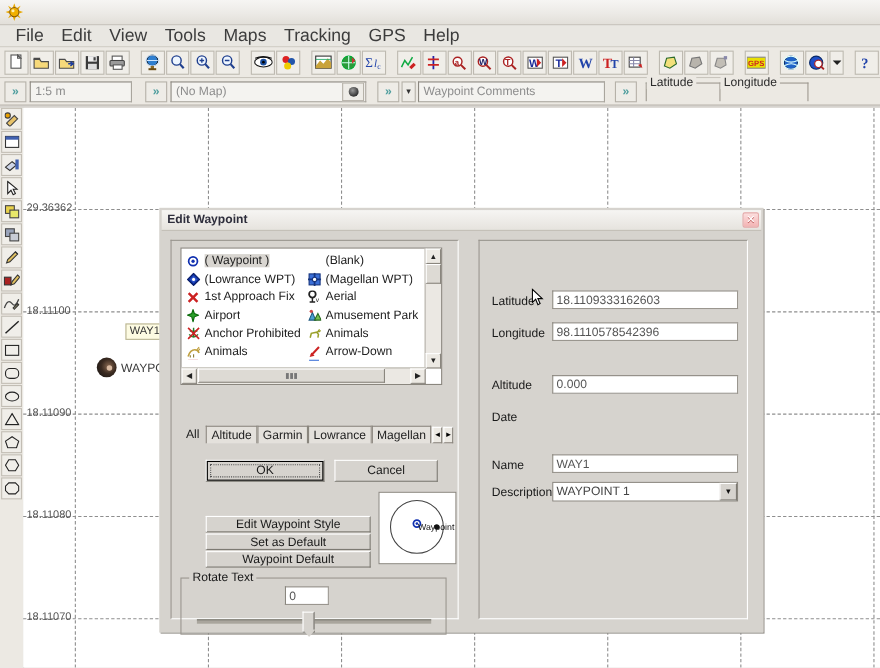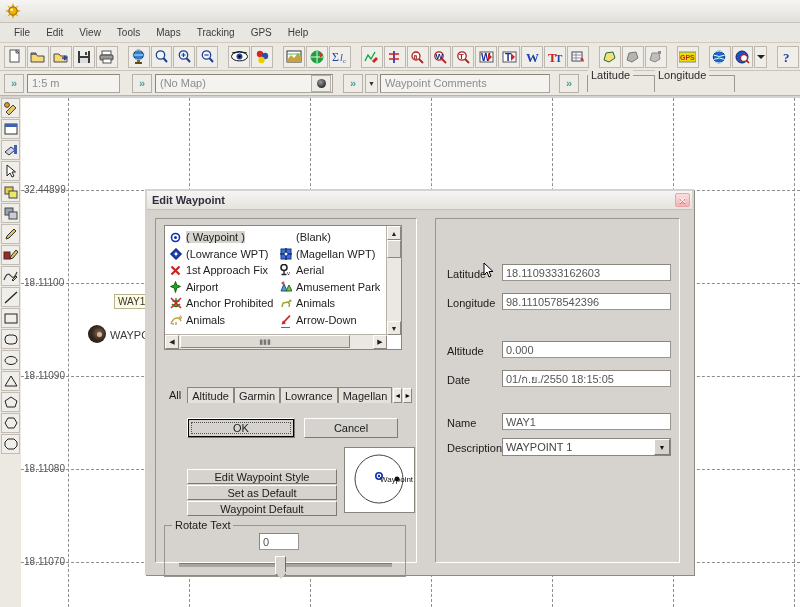--- a/index.html
+++ b/index.html
@@ -17,21 +17,21 @@
     height:22px;background:linear-gradient(to bottom,#f6f5f3 0%,#eceae6 55%,#e2dfd9 100%);
     display:flex;align-items:center;border-bottom:1px solid #c8c4bc;
   }
   .titlebar .ico{width:18px;height:16px;margin:0 6px 0 5px;position:relative;flex:none;}
   .sunicon{position:relative;width:16px;height:16px;}
   .titlebar .ttl{color:#4a4a5a;font-size:12px;font-weight:bold;letter-spacing:.2px;}
 
   
   .menubar{height:19px;background:#e9e7e2;display:flex;align-items:center;
      padding-left:6px;border-bottom:1px solid #cfcbc3;}
-  .menubar .mi{padding:6px 8px;color:#3c3c3c;font-size:10px;}
+  .menubar .mi{padding:6px 8px;color:#3c3c3c;font-size:16px;}
 
   
   .toolbar{height:27px;background:#ece9e3;display:flex;align-items:center;
      padding-left:4px;border-bottom:1px solid #c9c5bd;}
   .tbtn{width:22px;height:22px;margin-right:1px;border:1px solid #bdb9b0;background:#f0eee9;
      box-sizing:border-box;display:flex;align-items:center;justify-content:center;position:relative;}
   .tsep{width:9px;}
   .tbtn svg{display:block;}
 
   
@@ -522,21 +522,21 @@
     <div class="gridline vgrid" style="left:531px"></div>
     <div class="gridline vgrid" style="left:652px"></div>
     <div class="gridline vgrid" style="left:773px"></div>
 
     <div class="gridline hgrid" style="top:92px"></div>
     <div class="gridline hgrid" style="top:185px"></div>
     <div class="gridline hgrid" style="top:278px"></div>
     <div class="gridline hgrid" style="top:371px"></div>
     <div class="gridline hgrid" style="top:464px"></div>
 
-    <div class="glabel" style="left:1px;top:86px">32.44899</div>
+    <div class="glabel" style="left:1px;top:86px">29.36362</div>
     <div class="glabel" style="left:1px;top:179px">18.11100</div>
     <div class="glabel" style="left:1px;top:272px">18.11090</div>
     <div class="glabel" style="left:1px;top:365px">18.11080</div>
     <div class="glabel" style="left:1px;top:458px">18.11070</div>
 
     <div class="wplabel" style="left:93px;top:196px">WAY1</div>
     <div class="wpmark" style="left:67px;top:227px"></div>
     <div class="wptext" style="left:89px;top:231px">WAYPOINT 1</div>
   </div>
 
@@ -764,21 +764,20 @@
         <span class="flabel" style="left:11px;top:49px;">Latitude</span>
         <div class="txtfield" style="position:absolute;left:66px;top:45px;width:169px;height:17px;">18.1109333162603</div>
 
         <span class="flabel" style="left:11px;top:78px;">Longitude</span>
         <div class="txtfield" style="position:absolute;left:66px;top:74px;width:169px;height:17px;">98.1110578542396</div>
 
         <span class="flabel" style="left:11px;top:126px;">Altitude</span>
         <div class="txtfield" style="position:absolute;left:66px;top:122px;width:169px;height:17px;">0.000</div>
 
         <span class="flabel" style="left:11px;top:155px;">Date</span>
-        <div class="txtfield" style="position:absolute;left:66px;top:151px;width:169px;height:17px;">01/ก.ย./2550 18:15:05</div>
 
         <span class="flabel" style="left:11px;top:198px;">Name</span>
         <div class="txtfield" style="position:absolute;left:66px;top:194px;width:169px;height:17px;">WAY1</div>
 
         <span class="flabel" style="left:11px;top:223px;">Description</span>
         <div class="combo" style="position:absolute;left:66px;top:219px;width:169px;height:18px;">
           <span class="val">WAYPOINT  1</span>
           <span class="arw">▼</span>
         </div>
       </div>

